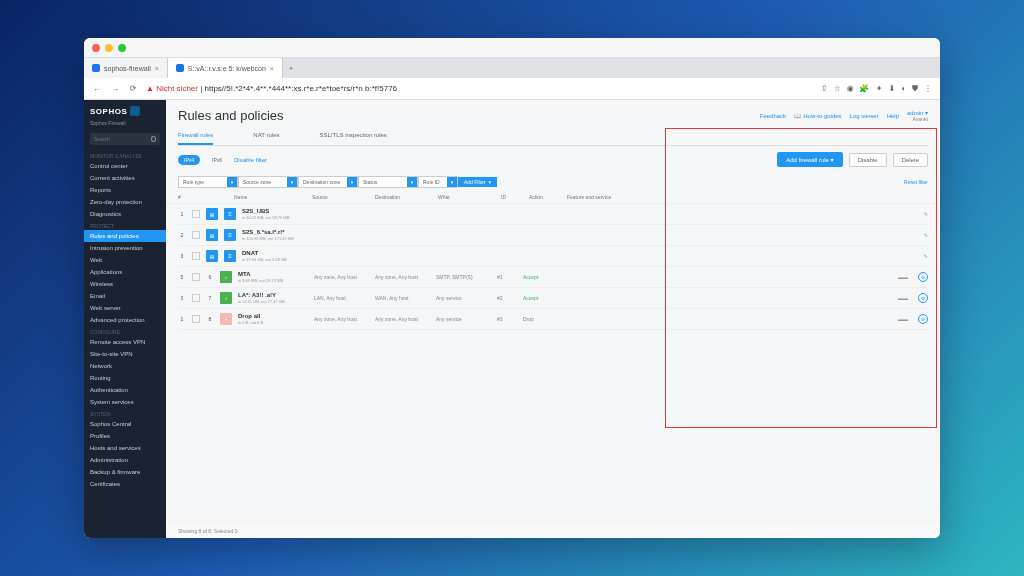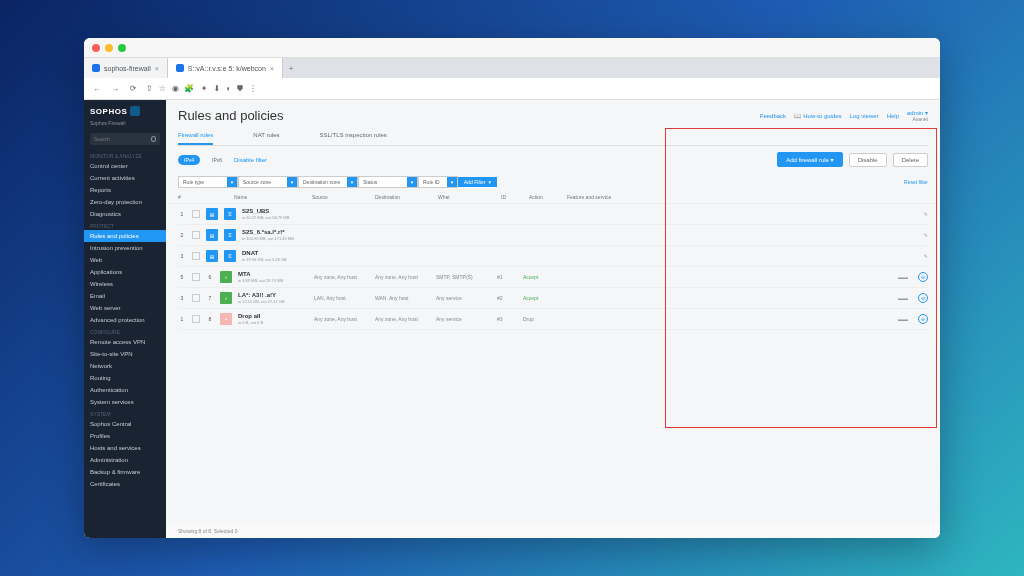--- a/index.html
+++ b/index.html
@@ -89,20 +89,21 @@
         <span class="tab-icon"></span>
         <span>S::vA::r.v.s:e 5: k/webcon</span>
         <span class="tab-close">×</span>
       </div>
     <div class="newtab">+</div>
   </div>
   <div class="addrbar">
     <span class="addr-icon">←</span>
     <span class="addr-icon">→</span>
     <span class="addr-icon">⟳</span>
+    <span class="url"><span style="color:#d93025">▲</span> <span class="insecure">Nicht sicher</span> | <span>https</span><span>//5!.*2*4*.4**.*444**:xs.r*e.r*e*toe*rs/r*n b:*f!5776</span></span>
     <div class="actions">
       <span>⇧</span>
       <span>☆</span>
       <span>◉</span>
       <span>🧩</span>
       <span>✦</span>
       <span>⬇</span>
       <span>◐</span>
       <span>⛊</span>
       <span>⋮</span>

